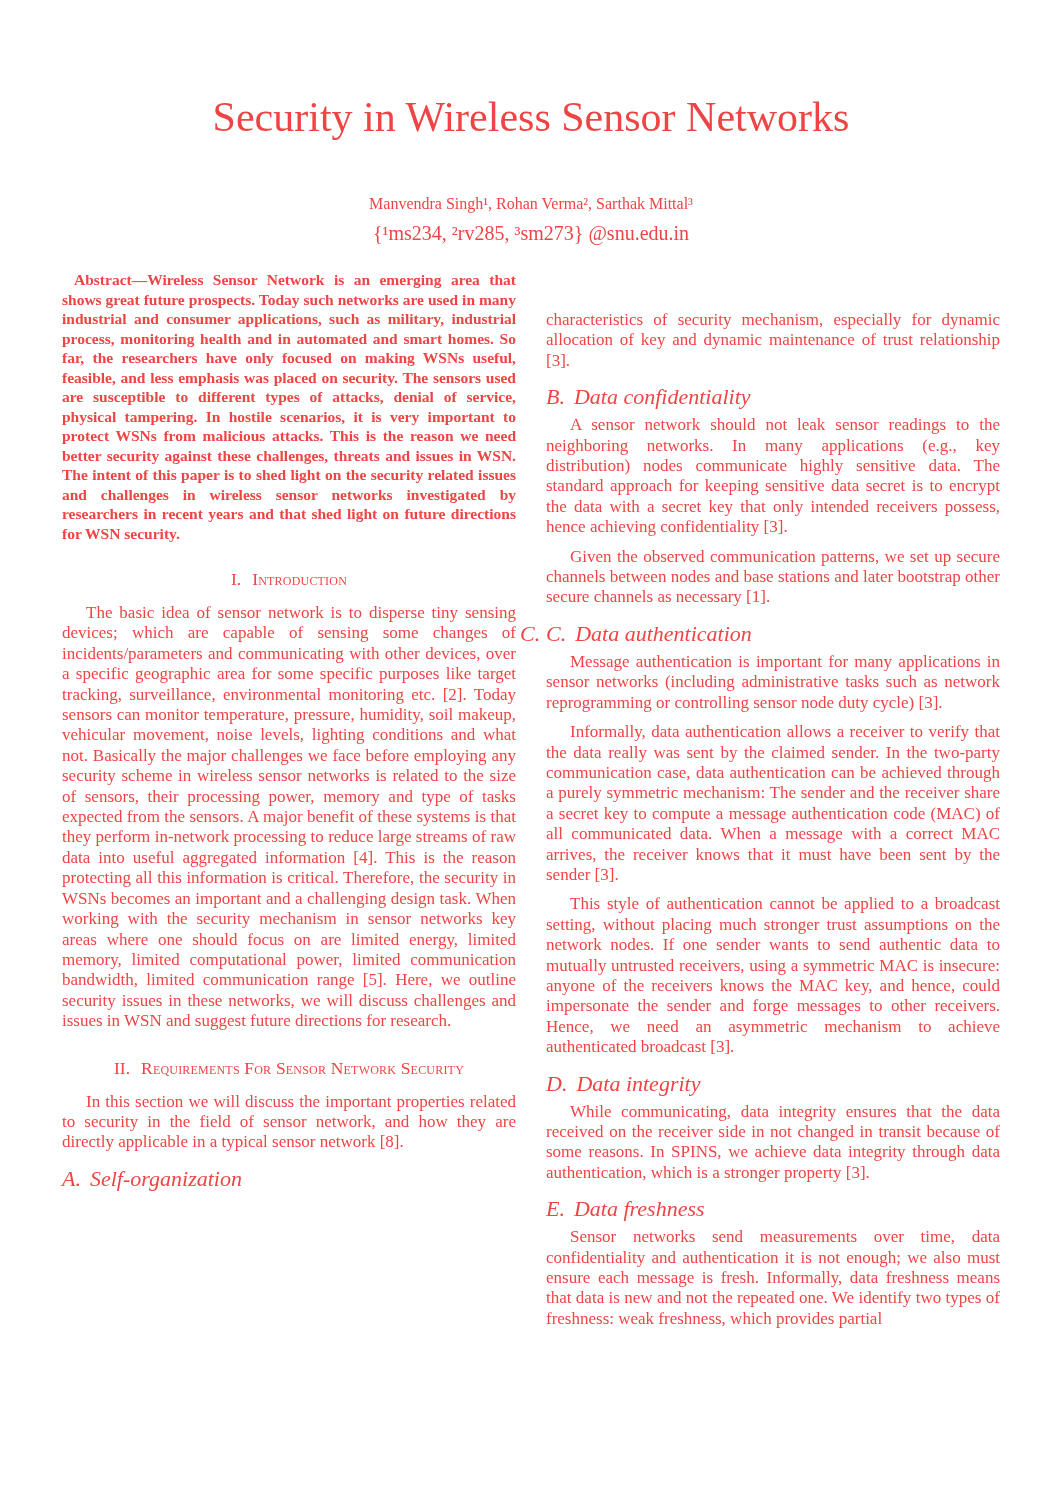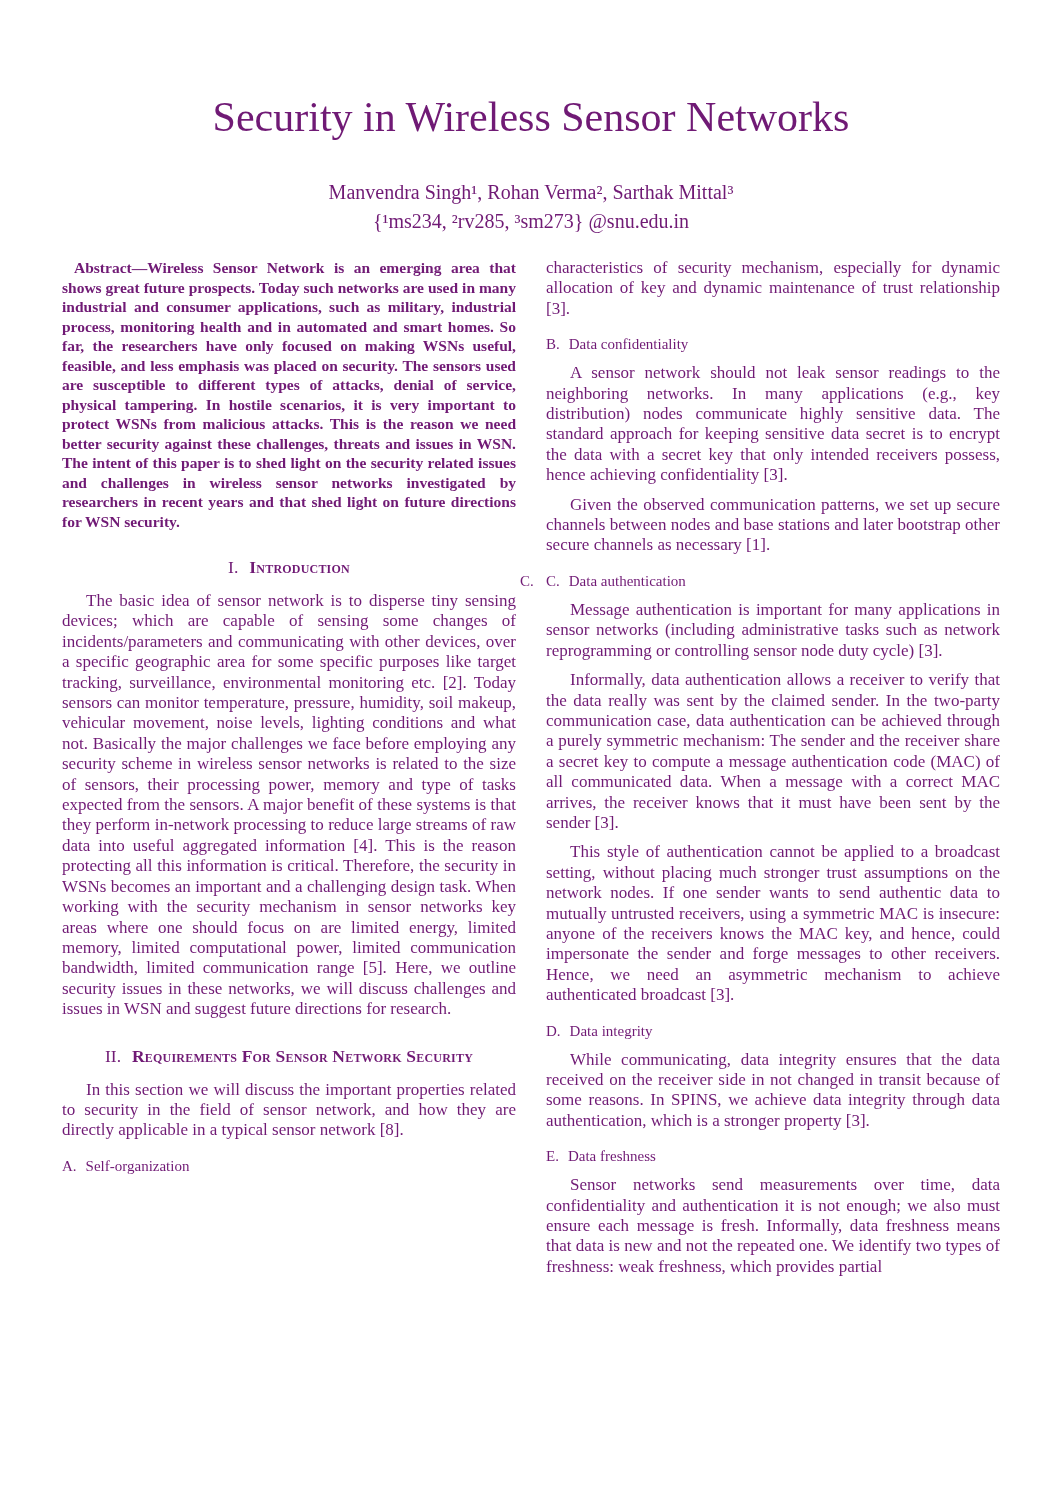--- a/index.html
+++ b/index.html
@@ -1,37 +1,37 @@
 <!DOCTYPE html>
 <html><head>
 <meta charset="utf-8">
 <style>
   html, body { margin: 0; padding: 0; background: #ffffff; }
   .page {
     position: relative;
     width: 1059px;
     height: 1496px;
     background: #ffffff;
-    color: #701a75;
+    color: #ef4444;
     font-family: "Liberation Serif", serif;
     box-sizing: border-box;
     padding: 92px 59px 0 62px;
     overflow: hidden;
   }
   .title {
     font-size: 42px;
     font-weight: 400;
     text-align: center;
     margin: 0;
     line-height: 50px;
   }
   .authors {
     text-align: center;
-    font-size: 20px;
-    margin-top: 38px;
+    font-size: 16px;
+    margin-top: 50px;
     line-height: 24px;
   }
   .emails {
     text-align: center;
     font-size: 20px;
     margin-top: 5px;
     line-height: 24px;
   }
   .columns {
     display: flex;
@@ -49,38 +49,39 @@
   }
   .keywords { margin-top: 12px; }
   .sec {
     font-size: 17.5px;
     font-weight: 400;
     text-align: center;
     margin: 26px 0 13px 0;
     line-height: 21px;
   }
   .sec-num { margin-right: 11px; }
-  .sec-label { font-variant: small-caps; letter-spacing: 0.2px; font-weight: bold; }
+  .sec-label { font-variant: small-caps; letter-spacing: 0.2px; }
   .subsec {
-    font-size: 15px;
+    font-size: 22px;
+    font-style: italic;
     font-weight: 400;
     margin: 15px 0 8px 0;
     line-height: 21px;
     position: relative;
   }
   .sub-num { margin-right: 9px; }
   .hang-marker { position: absolute; left: -26px; top: 0; }
   .body-par {
     font-size: 17px;
     line-height: 20.4px;
     text-align: justify;
     text-indent: 24px;
     margin: 0 0 9px 0;
   }
-  .no-indent { text-indent: 0; }
+  .no-indent { text-indent: 0; margin-top: 40px; }
 </style>
 </head>
 <body>
 
 <div class="page">
 
   <h1 class="title">Security in Wireless Sensor Networks</h1>
 
   <div class="authors">Manvendra Singh¹, Rohan Verma², Sarthak Mittal³</div>
   <div class="emails">{¹ms234, ²rv285, ³sm273} @snu.edu.in</div>

